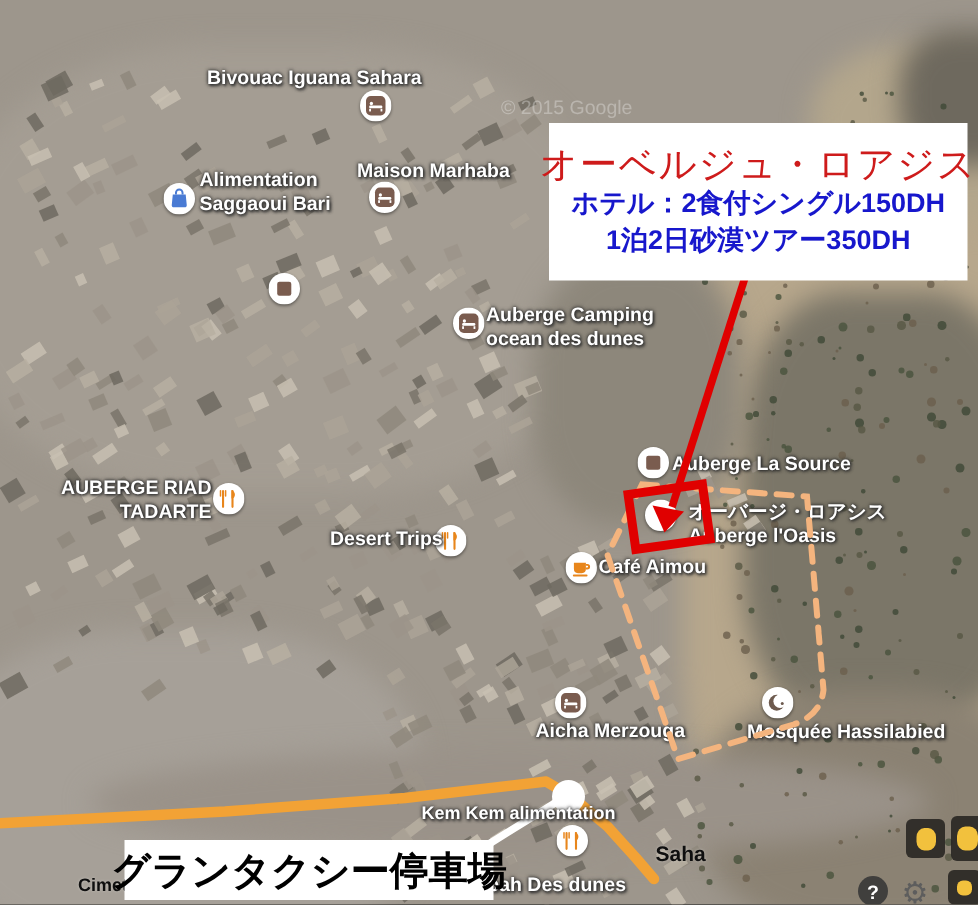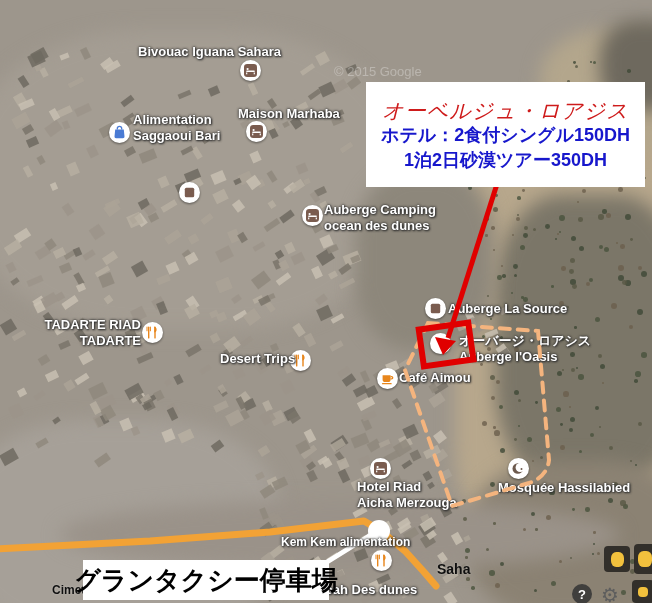--- a/index.html
+++ b/index.html
@@ -39,21 +39,21 @@
   .maplabel.plain{font-weight:normal;color:rgba(255,255,255,.30);text-shadow:none;}
   
   #title-bar{position:absolute;left:0;top:0;right:0;height:46px;box-sizing:border-box;
     background:#fff;border:3px solid var(--title-border);z-index:11;
     display:flex;align-items:center;justify-content:center;gap:10px;}
   #title-text{font-size:24px;font-weight:bold;color:#000;letter-spacing:1px;}
   #title-date{font-size:17px;font-weight:bold;color:#000;margin-top:4px;}
   #annotation-box{position:absolute;left:366px;top:82px;width:279px;height:103px;background:#fff;
     z-index:10;display:flex;flex-direction:column;align-items:center;justify-content:center;padding-top:2px;}
   .ann-line{line-height:25px;white-space:nowrap;}
-  .ann-l1{font-size:21px;color:var(--ann-red);letter-spacing:1px;font-style:italic;}
+  .ann-l1{font-size:25px;color:var(--ann-red);letter-spacing:1px;}
   .ann-l2{font-size:19px;font-weight:bold;color:var(--ann-red);}
   .ann-l3,.ann-l4{font-size:18px;font-weight:bold;color:var(--ann-blue);}
   #taxi-box{position:absolute;left:83px;top:560px;width:246px;height:40px;background:#fff;z-index:9;
     display:flex;align-items:center;justify-content:center;}
   #taxi-box span{font-size:26px;font-weight:bold;color:#000;white-space:nowrap;}
   #scale-box{position:absolute;left:509px;top:521px;width:120px;height:64px;background:#fff;z-index:9;
     display:flex;flex-direction:column;align-items:center;}
   #scale-label{font-size:24px;color:#000;margin-top:12px;letter-spacing:1px;}
   #scale-bar{width:100px;height:6px;background:#000;margin-top:4px;}
   
@@ -780,38 +780,37 @@
           <div>Saggaoui Bari</div>
         </div>
         <div class="maplabel" style="top: 106px; font-size: 13px; line-height: 16px; left: 238px;">
           <div>Maison Marhaba</div>
         </div>
         <div class="maplabel" style="top: 202px; font-size: 13px; line-height: 16px; left: 324px;">
           <div>Auberge Camping</div>
           <div>ocean des dunes</div>
         </div>
         <div class="maplabel" style="top: 317px; font-size: 13px; line-height: 16px; right: 511px; text-align: right;">
-          <div>TADARTE RIAD</div>
+          <div>AUBERGE RIAD</div>
           <div>TADARTE</div>
         </div>
         <div class="maplabel" style="top: 351px; font-size: 13px; line-height: 16px; left: 220px;">
           <div>Desert Trips</div>
         </div>
         <div class="maplabel" style="top: 370px; font-size: 13px; line-height: 16px; left: 399px;">
           <div>Café Aimou</div>
         </div>
         <div class="maplabel" style="top: 301px; font-size: 13px; line-height: 16px; left: 448px;">
           <div>Auberge La Source</div>
         </div>
         <div class="maplabel" style="top: 333px; font-size: 13px; line-height: 16px; left: 459px;">
           <div>オーバージ・ロアシス</div>
           <div>Auberge l'Oasis</div>
         </div>
         <div class="maplabel" style="top: 479px; font-size: 13px; line-height: 16px; left: 357px;">
-          <div>Hotel Riad</div>
           <div>Aicha Merzouga</div>
         </div>
         <div class="maplabel" style="top: 480px; font-size: 13px; line-height: 16px; left: 498px;">
           <div>Mosquée Hassilabied</div>
         </div>
         <div class="maplabel" style="top: 535px; font-size: 12px; line-height: 15px; left: 281px;">
           <div>Kem Kem alimentation</div>
         </div>
         <div class="maplabel" style="top: 582px; font-size: 13px; line-height: 16px; left: 301px;">
           <div>Kasbah Des dunes</div>

